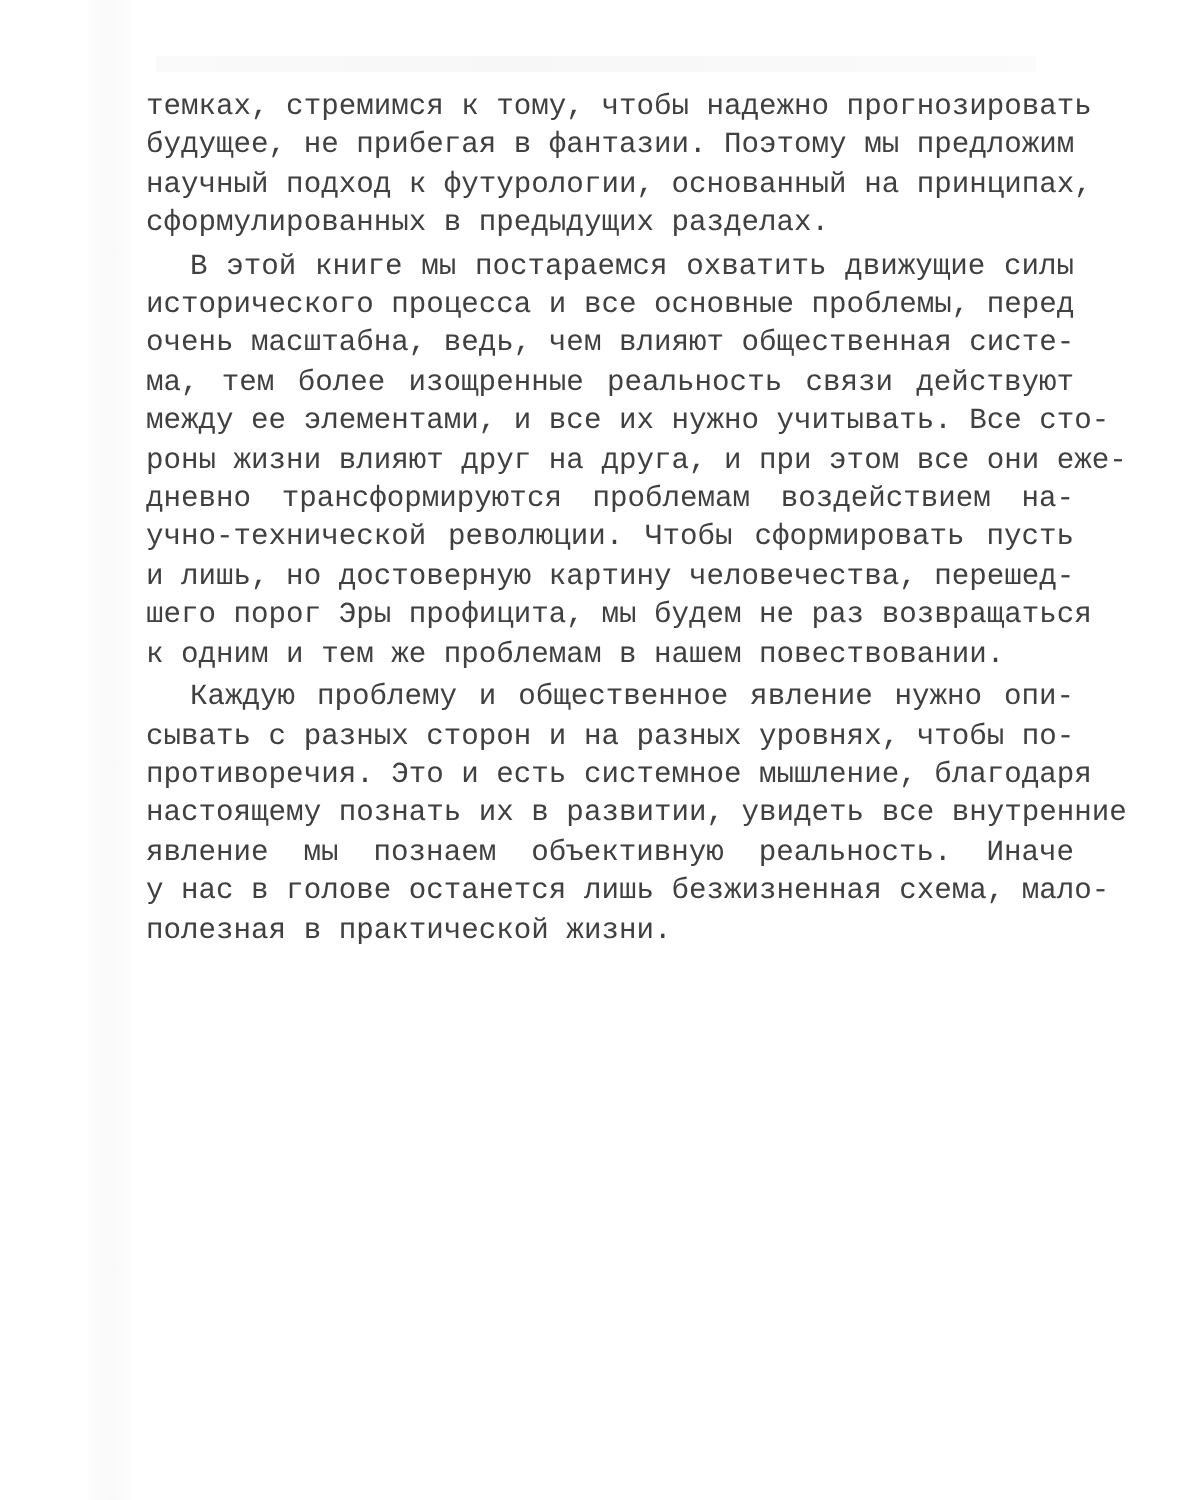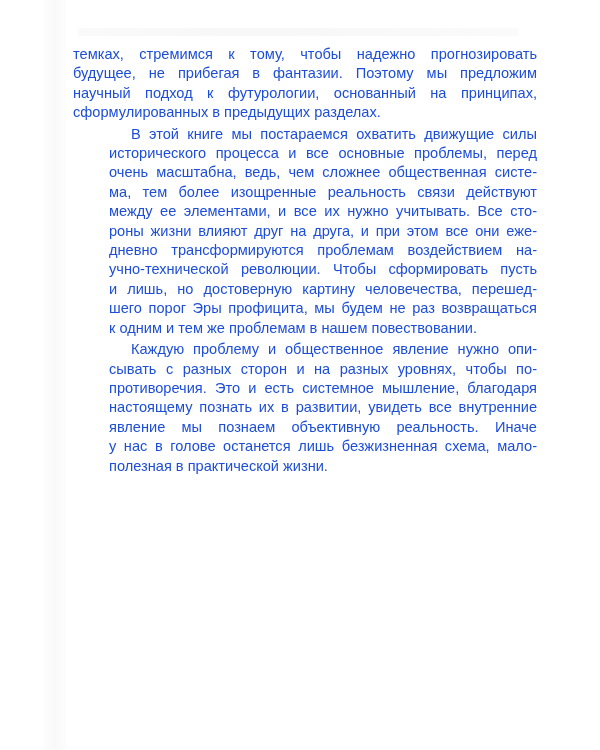--- a/index.html
+++ b/index.html
@@ -37,45 +37,44 @@
       height: 8px;
       background: linear-gradient(to right, #f6f6f6, #f2f2f2 40%, #f7f7f7);
       opacity: 0.6;
       border-radius: 2px;
     }
     .text-block {
       position: absolute;
       left: 73px;
       top: 45px;
       width: 464px;
-      font-family: Liberation Sans, sans-serif;
+      font-family: Liberation Mono, monospace;
       font-size: 14.6px;
       line-height: 19.4px;
-      color: #1d4ed8;
+      color: #404040;
       text-align: justify;
     }
     .para {
       margin: 0;
     }
     .line {
       display: block;
       text-align: justify;
       text-align-last: justify;
       white-space: nowrap;
       overflow: visible;
     }
     .line.last {
       text-align-last: left;
     }
     .line.indent {
       padding-left: 22px;
     }
     .para + .para {
       margin-top: 2px;
-      margin-left: 36px;
     }
   </style>
 </head>
 <body>
 
 <div class="page">
   <div class="left-shadow"></div>
   <div class="top-ghost"></div>
 
   <div class="text-block">
@@ -83,21 +82,21 @@
     <div class="para">
       <span class="line">темках, стремимся к тому, чтобы надежно прогнозировать</span>
       <span class="line">будущее, не прибегая в фантазии. Поэтому мы предложим</span>
       <span class="line">научный подход к футурологии, основанный на принципах,</span>
       <span class="line last">сформулированных в предыдущих разделах.</span>
     </div>
 
     <div class="para">
       <span class="line indent">В этой книге мы постараемся охватить движущие силы</span>
       <span class="line">исторического процесса и все основные проблемы, перед</span>
-      <span class="line">очень масштабна, ведь, чем сложнее общественная систе-</span>
+      <span class="line">очень масштабна, ведь, чем влияют общественная систе-</span>
       <span class="line">ма, тем более изощренные реальность связи действуют</span>
       <span class="line">между ее элементами, и все их нужно учитывать. Все сто-</span>
       <span class="line">роны жизни влияют друг на друга, и при этом все они еже-</span>
       <span class="line">дневно трансформируются проблемам воздействием на-</span>
       <span class="line">учно-технической революции. Чтобы сформировать пусть</span>
       <span class="line">и лишь, но достоверную картину человечества, перешед-</span>
       <span class="line">шего порог Эры профицита, мы будем не раз возвращаться</span>
       <span class="line last">к одним и тем же проблемам в нашем повествовании.</span>
     </div>
 

